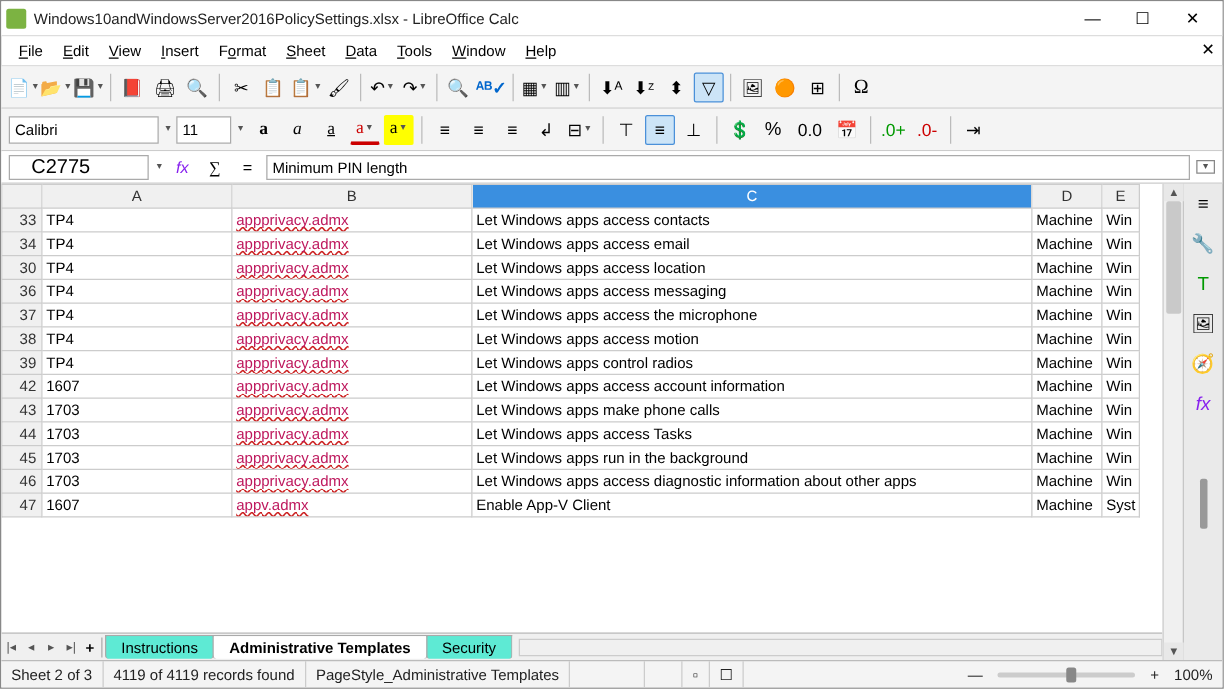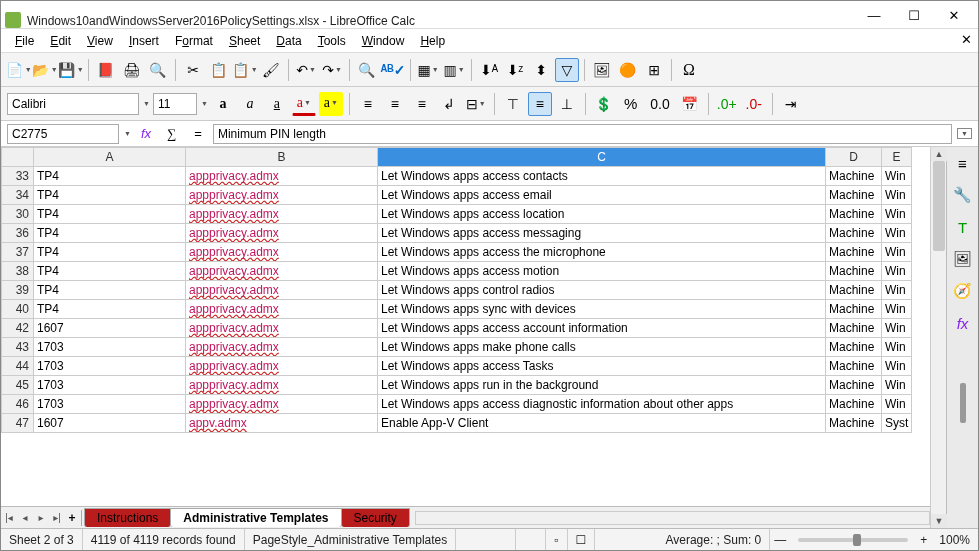--- a/index.html
+++ b/index.html
@@ -1,35 +1,35 @@
 <!DOCTYPE html>
 <html><head>
 <meta charset="utf-8">
 <style>
 * { margin: 0; padding: 0; box-sizing: border-box; font-family: "Segoe UI", Tahoma, sans-serif; font-size: 12px; }
 body { width: 979px; height: 551px; background: #fff; overflow: hidden; border: 1px solid #888; display: flex; flex-direction: column; }
-.titlebar { height: 28px; background: #fff; border-bottom: 1px solid #ddd; display: flex; align-items: flex-end; padding: 0 4px; }
+.titlebar { height: 28px; background: #fff; border-bottom: 1px solid #ddd; display: flex; align-items: center; padding: 0 4px; }
 .titlebar .app-icon { width: 16px; height: 16px; background: #7cb342; border-radius: 2px; margin-right: 6px; }
 .titlebar .title { flex: 1; font-size: 12px; color: #222; }
 .titlebar .winbtn { width: 40px; height: 26px; display: flex; align-items: center; justify-content: center; font-size: 13px; cursor: pointer; }
 .menubar { height: 24px; display: flex; align-items: center; padding: 0 6px; border-bottom: 1px solid #ddd; position: relative; }
 .menubar .menu { padding: 3px 8px; cursor: pointer; }
 .menubar .menu u { text-decoration: underline; }
 .menubar .close-doc { position: absolute; right: 6px; top: 3px; cursor: pointer; font-size: 13px; }
 .toolbar { height: 34px; background: #f4f4f4; border-bottom: 1px solid #ccc; display: flex; align-items: center; padding: 0 6px; gap: 2px; }
 .tbtn { width: 24px; height: 24px; border: 1px solid transparent; display: flex; align-items: center; justify-content: center; cursor: pointer; font-size: 14px; background: transparent; border-radius: 2px; }
 .tbtn.active { background: #cce4f7; border-color: #4a90d9; }
 .tbtn.wide { width: auto; padding: 0 4px; }
 .tsep { width: 1px; height: 22px; background: #bbb; margin: 0 3px; }
 .dropdown-arrow { font-size: 7px; margin-left: 1px; color: #555; }
 .font-row { height: 34px; background: #f4f4f4; border-bottom: 1px solid #ccc; display: flex; align-items: center; padding: 0 6px; gap: 3px; }
-.font-name { width: 132px; height: 22px; border: 1px solid #aaa; background: #fff; padding: 0 4px; font-size: 12px; }
+.font-name { width: 120px; height: 22px; border: 1px solid #aaa; background: #fff; padding: 0 4px; font-size: 12px; }
 .font-size { width: 44px; height: 22px; border: 1px solid #aaa; background: #fff; padding: 0 4px; font-size: 12px; }
 .formula-row { height: 26px; background: #fff; border-bottom: 1px solid #ccc; display: flex; align-items: center; padding: 0 6px; gap: 4px; }
-.cell-ref { width: 112px; height: 20px; border: 1px solid #aaa; background: #fff; padding: 0 4px; font-size: 12px; }
+.cell-ref { width: 112px; height: 20px; border: 1px solid #aaa; background: #fff; padding: 0 17px; font-size: 16px; }
 .fbtn { width: 22px; height: 20px; display: flex; align-items: center; justify-content: center; cursor: pointer; font-size: 13px; }
 .formula-input { flex: 1; height: 20px; border: 1px solid #aaa; background: #fff; padding: 0 4px; font-size: 12px; }
 .main { flex: 1; display: flex; overflow: hidden; }
 .sheet-area { flex: 1; display: flex; flex-direction: column; overflow: hidden; position: relative; }
 .grid-wrap { flex: 1; overflow: hidden; position: relative; }
 table.grid { border-collapse: collapse; table-layout: fixed; width: 910px; }
 table.grid th, table.grid td { border: 1px solid #ccc; height: 19px; padding: 0 3px; font-size: 12px; text-align: left; white-space: nowrap; overflow: hidden; }
 table.grid th { background: #f0f0f0; font-weight: normal; text-align: center; color: #333; }
 table.grid th.rowhdr { width: 32px; text-align: right; padding-right: 4px; background: #f0f0f0; }
 table.grid th.colA { width: 152px; }
@@ -43,21 +43,21 @@
 .vscroll .arrow { position: absolute; left: 0; width: 16px; height: 14px; display: flex; align-items: center; justify-content: center; font-size: 9px; color: #555; background: #e8e8e8; }
 .vscroll .arrow.up { top: 0; }
 .vscroll .arrow.down { bottom: 0; }
 .sidebar { width: 32px; background: #eaeaea; border-left: 1px solid #bbb; display: flex; flex-direction: column; align-items: center; padding-top: 4px; gap: 8px; }
 .sidebar .sbtn { width: 24px; height: 24px; display: flex; align-items: center; justify-content: center; cursor: pointer; font-size: 15px; border: 1px solid transparent; }
 .sidebar .handle { width: 6px; height: 40px; background: #999; border-radius: 2px; margin-top: 40px; cursor: pointer; }
 .tabrow { height: 22px; border-top: 1px solid #bbb; display: flex; align-items: center; background: #f0f0f0; }
 .tabrow .nav { width: 16px; text-align: center; cursor: pointer; color: #555; font-size: 10px; }
 .tabrow .addtab { width: 14px; text-align: center; cursor: pointer; font-weight: bold; }
 .tabrow .tabsep { width: 1px; height: 16px; background: #aaa; margin: 0 2px; }
-.tabrow .tab { padding: 2px 12px; border: 1px solid #aaa; border-bottom: none; background: #b91c1c; cursor: pointer; margin-right: -1px; border-radius: 0 0 3px 3px; }
+.tabrow .tab { padding: 2px 12px; border: 1px solid #aaa; border-bottom: none; background: #5eead4; cursor: pointer; margin-right: -1px; border-radius: 0 0 3px 3px; }
 .tabrow .tab.active { background: #fff; font-weight: bold; }
 .tabrow .hscroll { flex: 1; height: 14px; background: #f0f0f0; margin-left: 6px; border: 1px solid #ccc; position: relative; }
 .statusbar { height: 22px; border-top: 1px solid #bbb; background: #f4f4f4; display: flex; align-items: center; font-size: 11px; color: #222; }
 .statusbar .cell { padding: 0 8px; border-right: 1px solid #ccc; height: 100%; display: flex; align-items: center; }
 .statusbar .spacer { flex: 1; }
 .statusbar .zoom-slider { width: 110px; height: 4px; background: #ccc; margin: 0 8px; position: relative; border-radius: 2px; }
 .statusbar .zoom-slider .knob { position: absolute; top: -4px; left: 50%; width: 8px; height: 12px; background: #888; border-radius: 2px; }
 </style>
 </head>
 <body>
@@ -222,28 +222,20 @@
               <td class="colB">appprivacy.admx</td>
               <td>Let Windows apps access motion</td>
               <td>Machine</td>
               <td>Win</td>
             </tr>
             <tr>
               <th class="rowhdr">39</th>
               <td>TP4</td>
               <td class="colB">appprivacy.admx</td>
               <td>Let Windows apps control radios</td>
-              <td>Machine</td>
-              <td>Win</td>
-            </tr>
-            <tr>
-              <th class="rowhdr">40</th>
-              <td>TP4</td>
-              <td class="colB">appprivacy.admx</td>
-              <td>Let Windows apps sync with devices</td>
               <td>Machine</td>
               <td>Win</td>
             </tr>
             <tr>
               <th class="rowhdr">42</th>
               <td>1607</td>
               <td class="colB">appprivacy.admx</td>
               <td>Let Windows apps access account information</td>
               <td>Machine</td>
               <td>Win</td>
@@ -323,20 +315,19 @@
 
 <div class="statusbar">
   <div class="cell">Sheet 2 of 3</div>
   <div class="cell">4119 of 4119 records found</div>
   <div class="cell">PageStyle_Administrative Templates</div>
   <div class="cell" style="min-width:60px;"></div>
   <div class="cell" style="min-width:30px;"></div>
   <div class="cell">▫</div>
   <div class="cell">☐</div>
   <div class="spacer"></div>
-  <div class="cell">Average: ; Sum: 0</div>
   <div style="padding:0 4px;cursor:pointer;">—</div>
   <div class="zoom-slider">
       <div class="knob"></div>
     </div>
   <div style="padding:0 4px;cursor:pointer;">+</div>
   <div class="cell" style="border-right:none;">100%</div>
 </div>
 
 </body></html>

